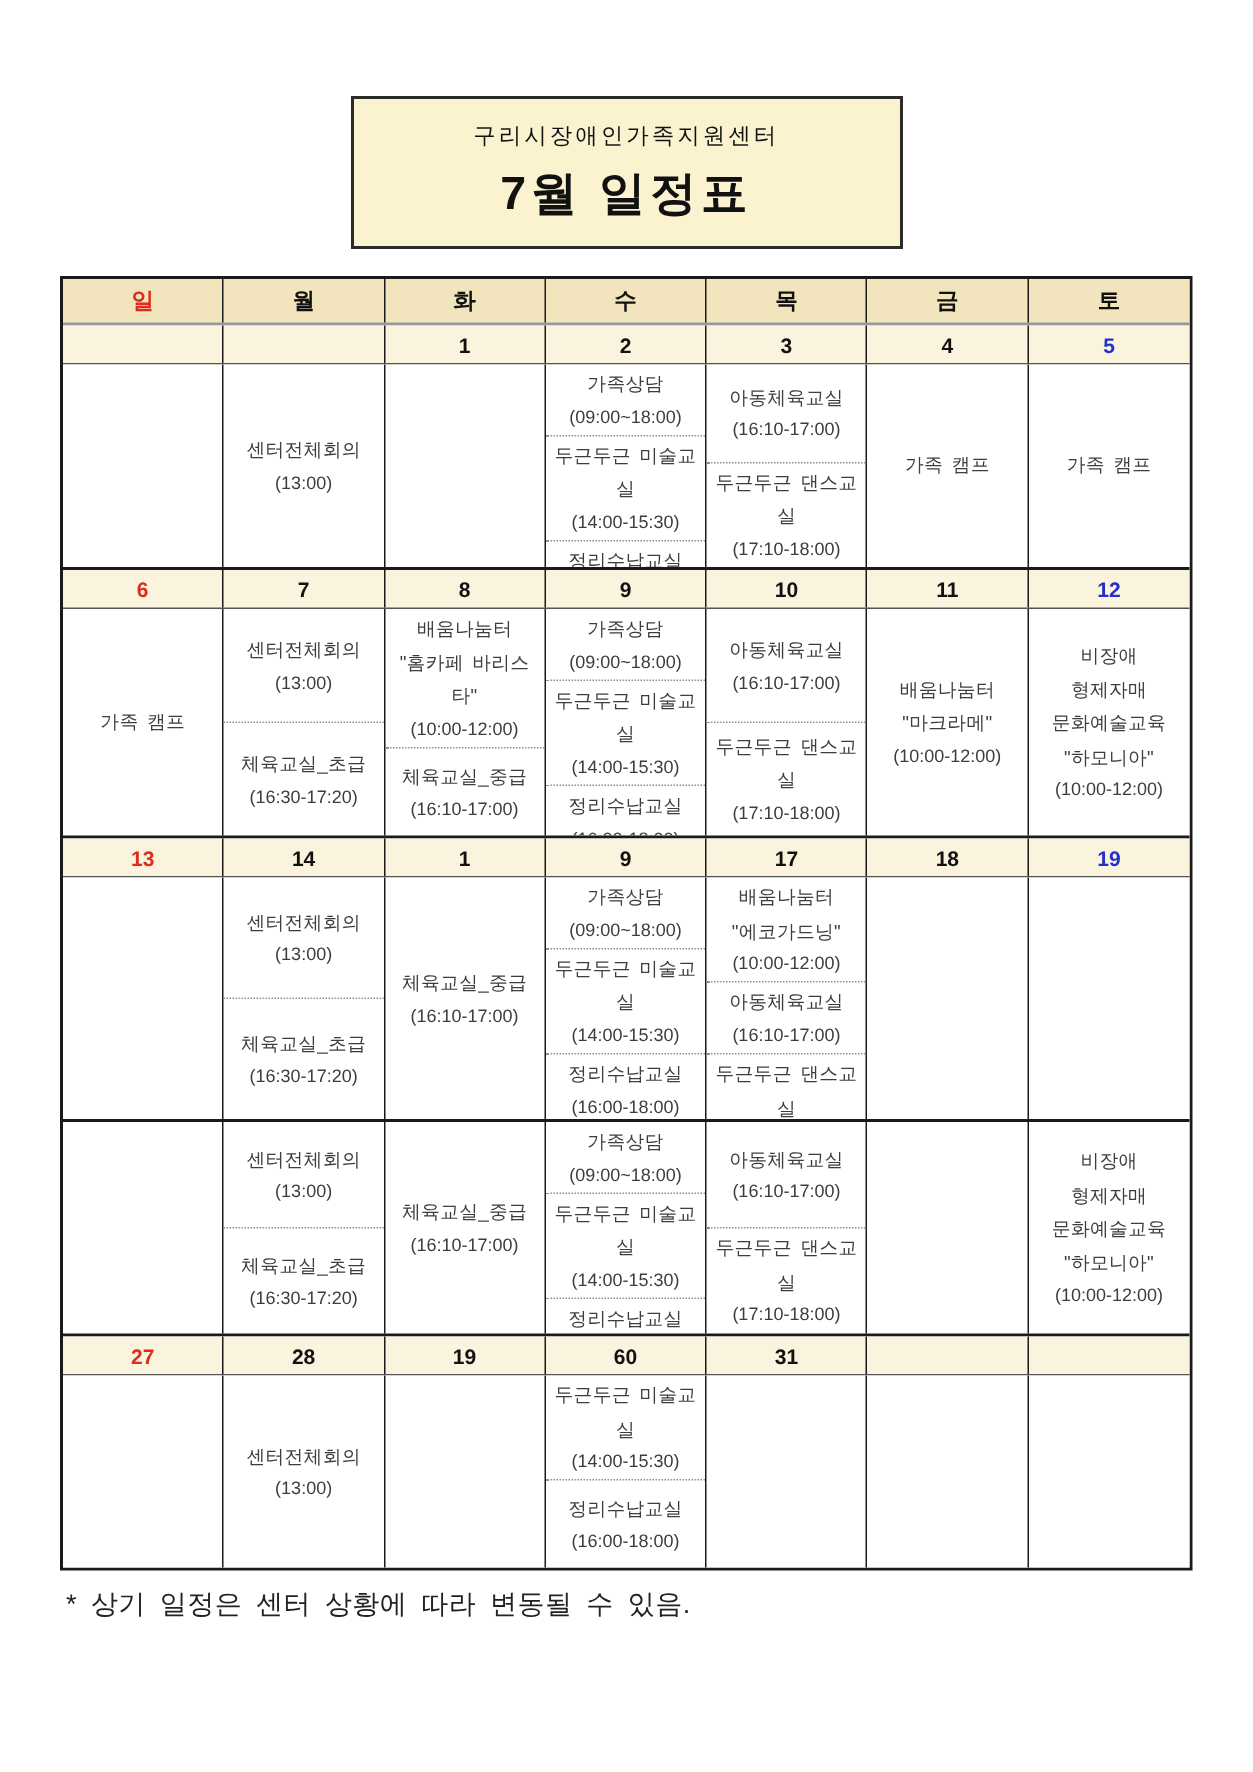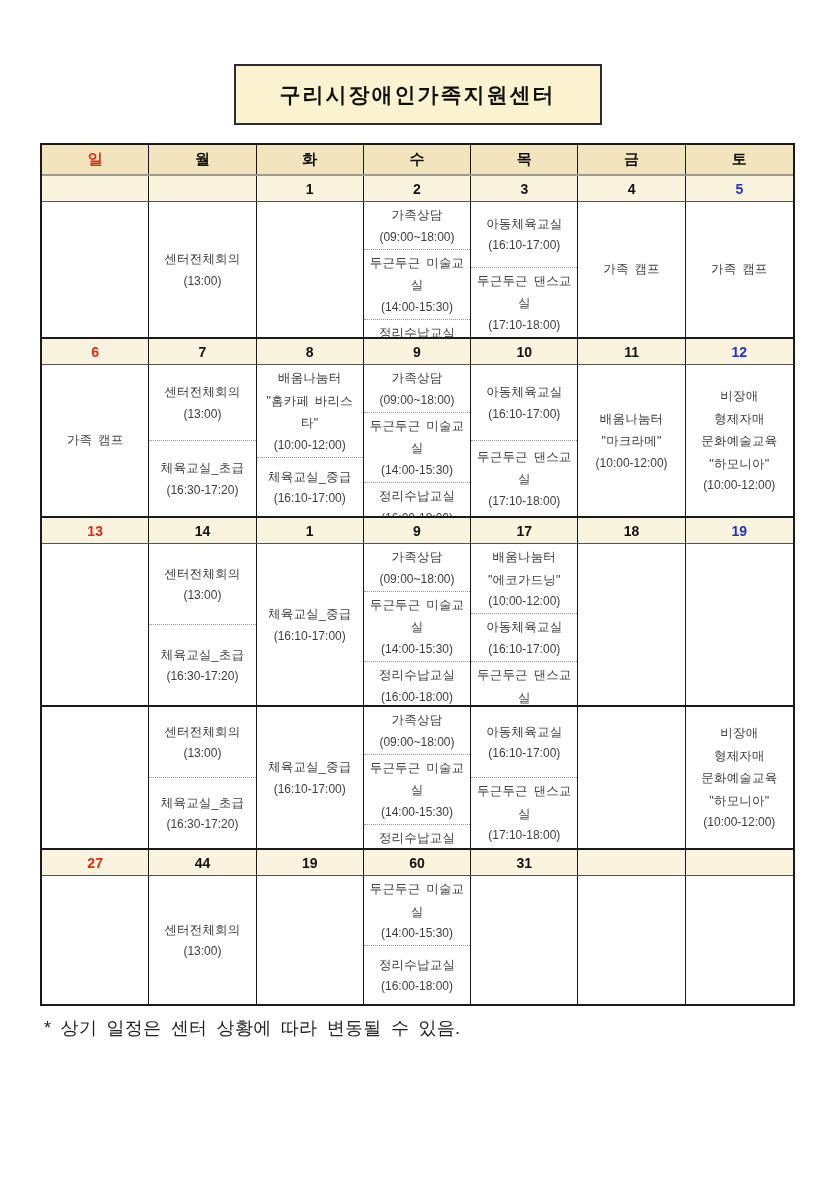--- a/index.html
+++ b/index.html
@@ -17,22 +17,22 @@
 
   .title-box{
     width:368px;
     margin:64px auto 0 auto;
     border:2px solid #2b2b2b;
     background:var(--title-bg);
     text-align:center;
     padding:15px 0 14px 0;
   }
   .title-org{
-    font-size:21px;
-    font-weight:bold;
+    font-size:15px;
+    font-weight:normal;
     color:#111;
     letter-spacing:2px;
   }
   .title-heading{
     font-size:31px;
     font-weight:bold;
     color:#111;
     letter-spacing:3px;
     margin-top:8px;
   }
@@ -118,20 +118,21 @@
     color:#222;
     word-spacing:4px;
     letter-spacing:0.3px;
   }
 </style>
 </head>
 <body>
 
 <div class="title-box">
   <div class="title-org">구리시장애인가족지원센터</div>
+  <div class="title-heading">7월  일정표</div>
 </div>
 
 <div class="calendar" id="calendar">
     <div class="row header-row">
       <div>일</div>
       <div>월</div>
       <div>화</div>
       <div>수</div>
       <div>목</div>
       <div>금</div>
@@ -371,21 +372,21 @@
           <div class="event-line">비장애</div>
           <div class="event-line">형제자매</div>
           <div class="event-line">문화예술교육</div>
           <div class="event-line">"하모니아"</div>
           <div class="event-time">(10:00-12:00)</div>
         </div>
       </div>
     </div>
     <div class="row date-row">
       <div>27</div>
-      <div>44</div>
+      <div>28</div>
       <div>19</div>
       <div>60</div>
       <div>31</div>
       <div></div>
       <div></div>
     </div>
     <div class="row week-row" style="height: 128px;">
       <div class="day-cell"></div>
       <div class="day-cell">
         <div class="event">

